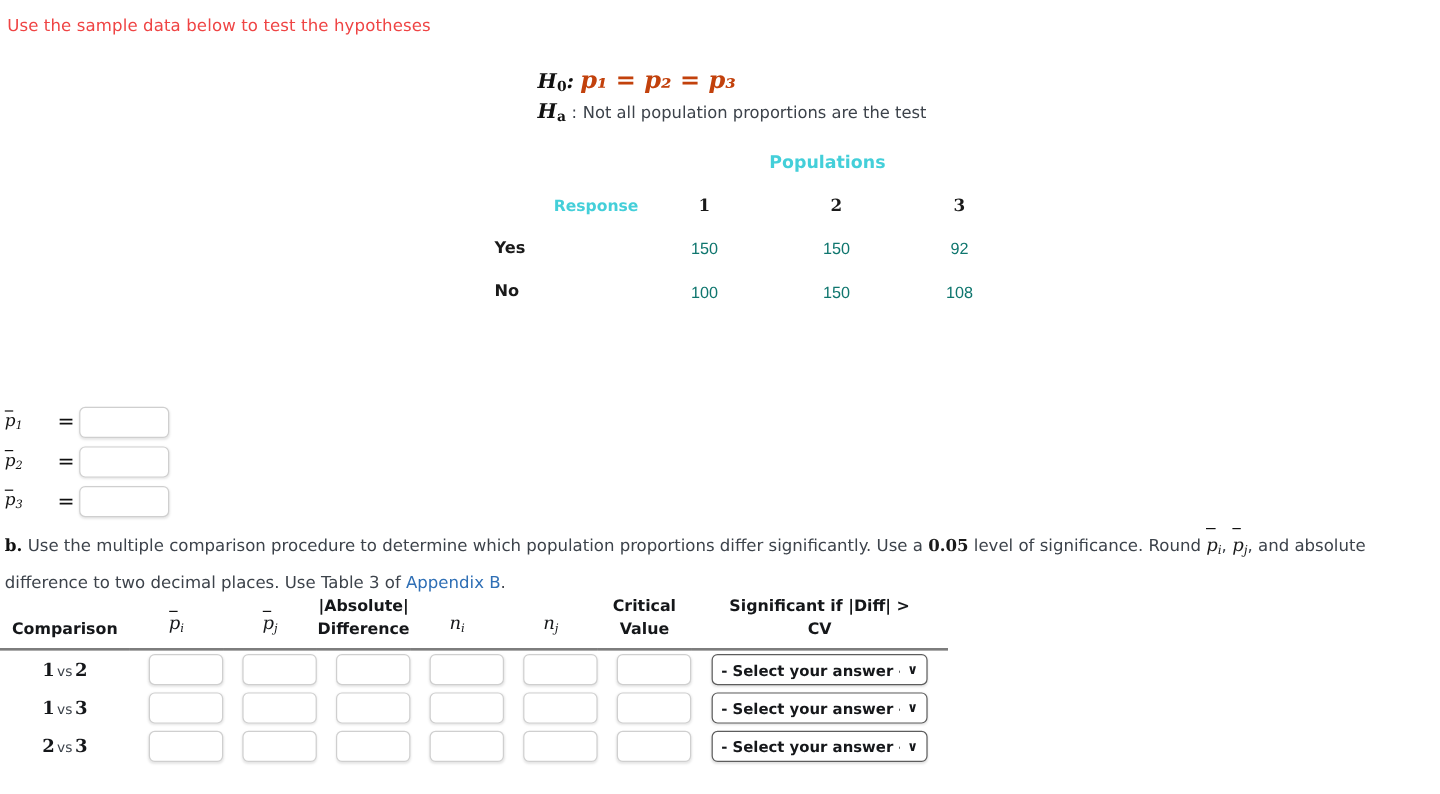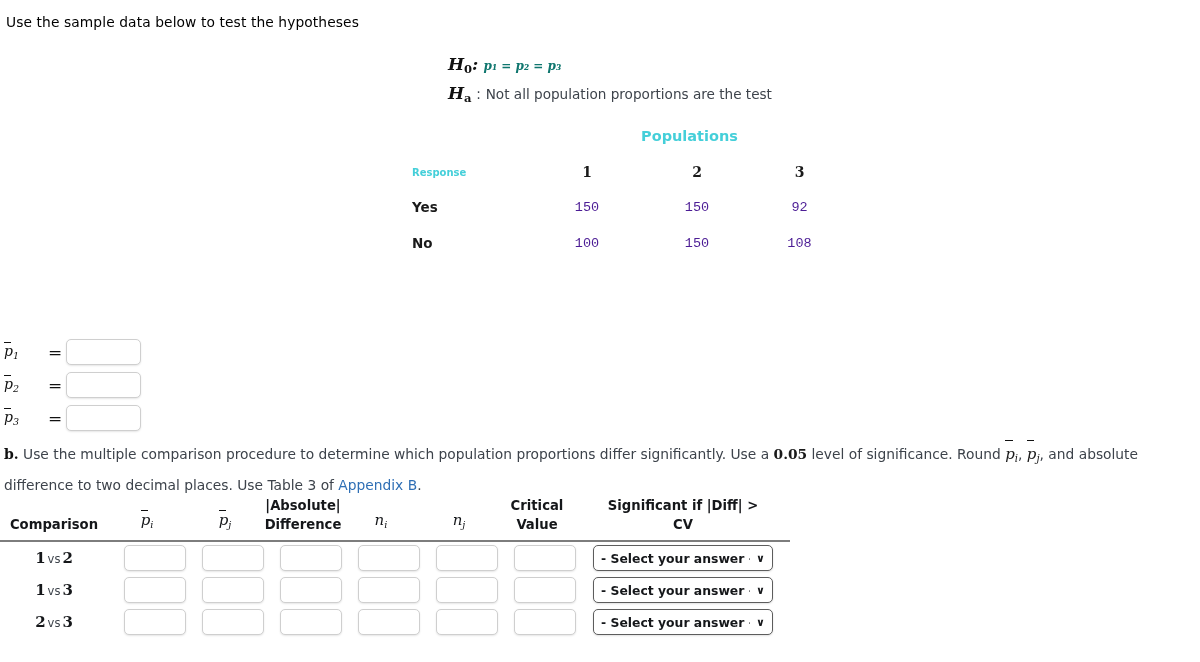--- a/index.html
+++ b/index.html
@@ -17,21 +17,21 @@
     overflow: hidden;
   }
 
   .page { position: relative; width: 1200px; height: 662px; }
 
   
   .intro {
     position: absolute;
     left: 6px; top: 14px;
     font-size: 13.8px;
-    color: #000000;
+    color: #ef4444;
     letter-spacing: .1px;
   }
 
   
   .math {
     font-family: "DejaVu Serif", "Liberation Serif", serif;
     font-style: italic;
     color: #1a1a1a;
   }
   .math-up {
@@ -66,60 +66,60 @@
   .hyp-h sub { font-style: normal; font-weight: bold; }
   .hyp-body {
     font-family: "DejaVu Sans", "Liberation Sans", sans-serif;
     font-size: 13.6px;
     color: #3d434b;
   }
   .hyp-eq {
     font-family: "DejaVu Serif", "Liberation Serif", serif;
     font-style: italic;
     font-weight: bold;
-    font-size: 12px;
-    color: #0f766e;
+    font-size: 20px;
+    color: #c2410c;
   }
 
   
   .dtable { position: absolute; left: 412px; top: 128px; }
   .dtable table { border-collapse: collapse; }
   .dtable td, .dtable th { padding: 0; }
   .teal { color: #44CFD9; font-weight: bold; }
   .pops-row td { padding-bottom: 20px; }
   .pops { text-align: center; font-size: 14.5px; }
   .hdr-cell {
     font-weight: bold;
     font-size: 14px;
     color: #1a1a1a;
     text-align: center;
     padding-bottom: 19px !important;
     font-family: "DejaVu Serif", "Liberation Serif", serif;
   }
   .resp-cell {
-    font-size: 10px;
-    text-align: left;
+    font-size: 13px;
+    text-align: right;
     padding-bottom: 19px !important;
     width: 120px;
   }
   .lbl-cell {
     font-weight: bold;
     font-size: 13.5px;
     color: #1a1a1a;
     text-align: left;
     padding-bottom: 20px !important;
     font-family: "DejaVu Sans", "Liberation Sans", sans-serif;
   }
   .num-cell {
     font-size: 13.5px;
-    color: #4c1d95;
+    color: #0f766e;
     text-align: center;
     padding-bottom: 20px !important;
     width: 110px;
-    font-family: Liberation Mono, monospace;
+    font-family: Liberation Sans, sans-serif;
   }
   .num-cell.last { width: 95px; }
 
   
   .where {
     position: absolute;
     left: 4px; top: 279px;
     font-size: 13.8px;
     color: #3d434b;
   }

